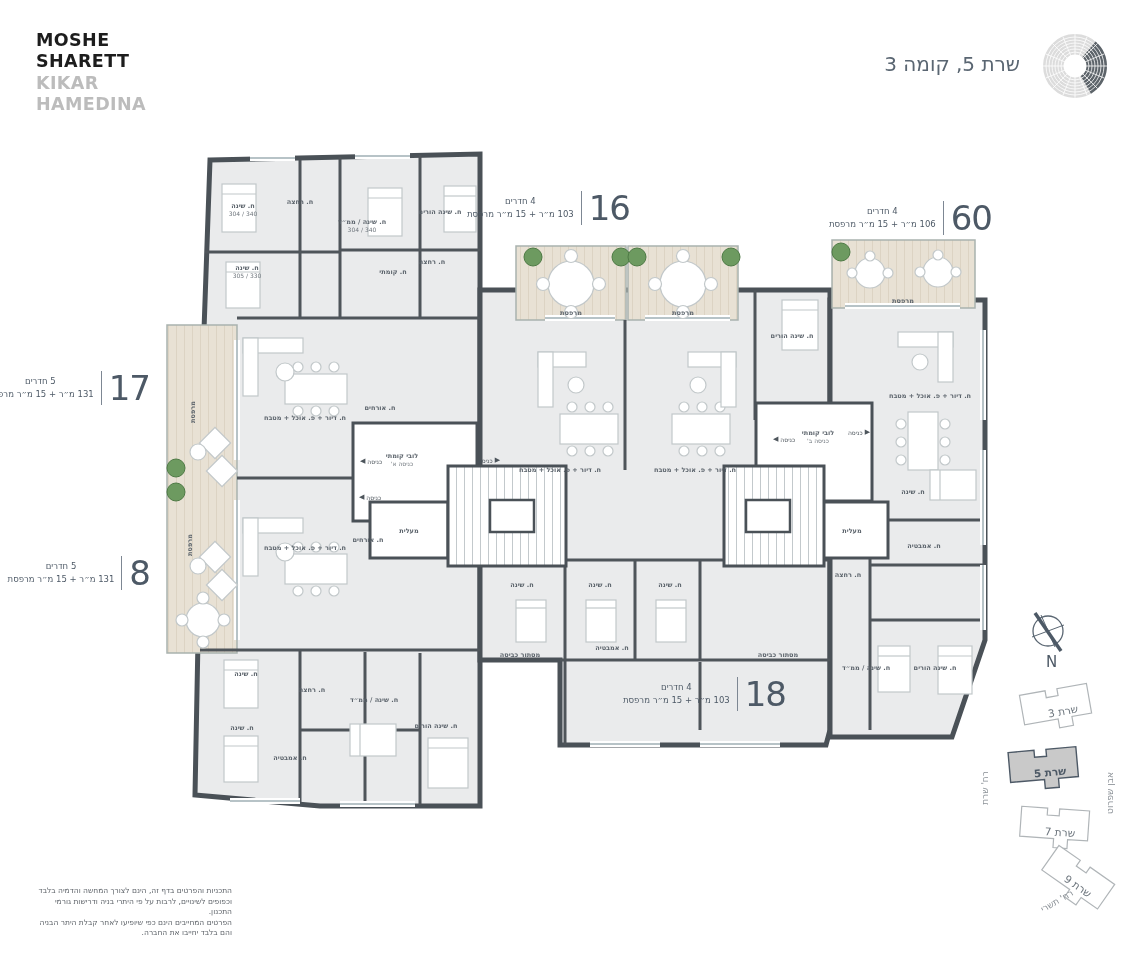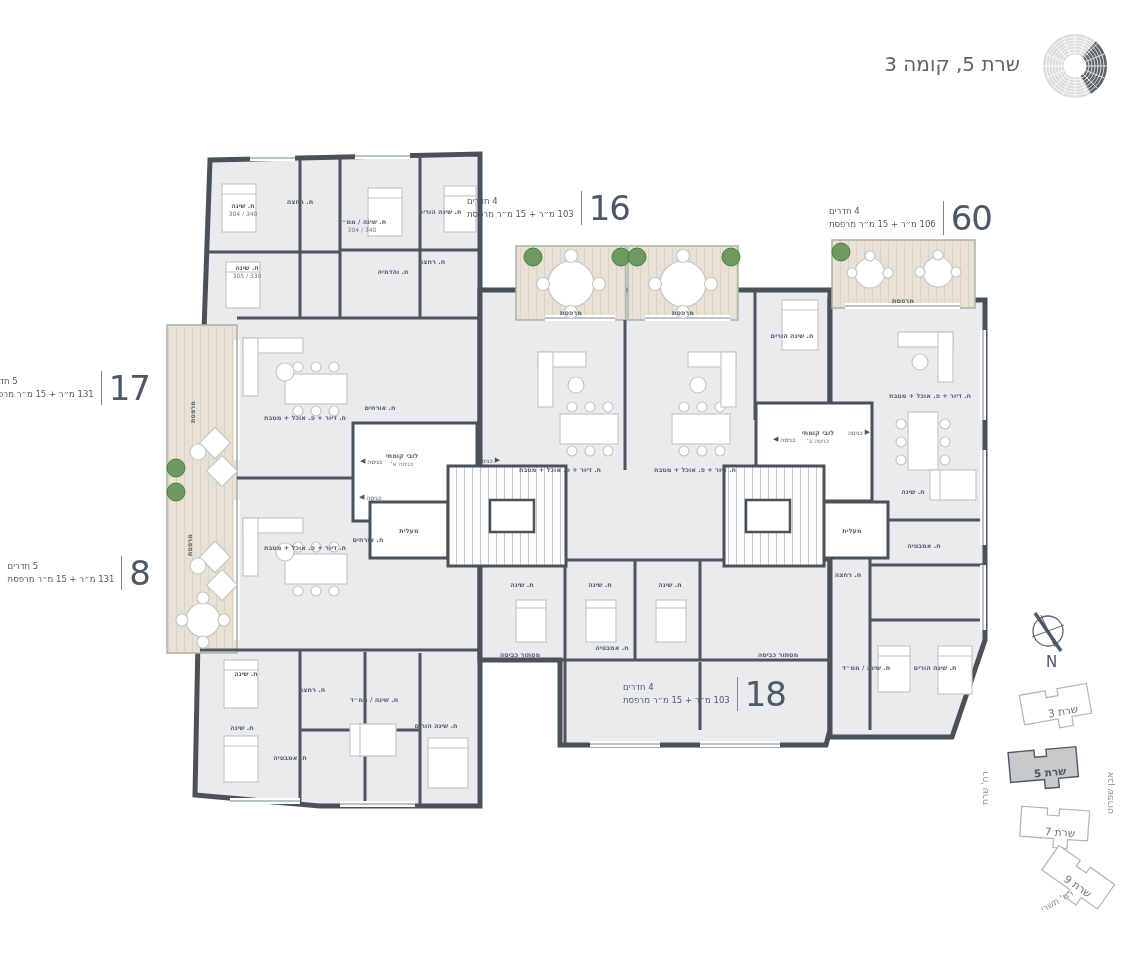--- a/index.html
+++ b/index.html
@@ -7,21 +7,21 @@
         font-family:"DejaVu Sans",sans-serif;}
   
   .logo{position:absolute;left:36px;top:30px;font-size:17.5px;font-weight:800;
         letter-spacing:.4px;line-height:1.22;color:#1d1d1d;}
   .logo .gray{color:#bcbcbc;}
   
   .floor-title{position:absolute;top:52px;right:128px;font-size:20px;color:#5a6672;direction:rtl;}
   svg{position:absolute;left:0;top:0;}
   
   .callout{position:absolute;display:flex;align-items:center;direction:ltr;}
-  .callout-text{direction:rtl;text-align:left;color:#4d5966;font-size:8.5px;line-height:1.5;white-space:nowrap;}
+  .callout-text{direction:rtl;text-align:center;color:#4d5966;font-size:8.5px;line-height:1.5;white-space:nowrap;}
   .callout-bar{width:1px;height:34px;background:#7d8793;margin:0 7px;}
   .callout-num{font-size:34px;color:#4d5966;font-weight:500;letter-spacing:-1px;}
   
   .room-label{position:absolute;font-size:6.5px;font-weight:600;color:#5b636b;text-align:center;
               line-height:1.3;white-space:nowrap;direction:rtl;}
   .room-label .d{display:block;font-weight:400;font-size:6px;color:#70777e;}
   .entr{position:absolute;display:flex;align-items:center;gap:2px;font-size:6px;color:#4d555c;
         white-space:nowrap;direction:ltr;}
   .entr .tri{font-size:7px;line-height:1;}
   
@@ -31,20 +31,26 @@
   .north-label{position:absolute;font-size:15px;color:#4d5966;}
   
   .disclaimer{position:absolute;left:36px;top:886px;width:196px;direction:rtl;text-align:right;
               font-size:7.5px;line-height:1.4;color:#5f646a;}
 </style>
 </head>
 <body>
 
 <div class="page">
 
+  <div class="logo">
+    <div>MOSHE</div>
+    <div>SHARETT</div>
+    <div class="gray">KIKAR</div>
+    <div class="gray">HAMEDINA</div>
+  </div>
 
   <div class="floor-title">שרת 5, קומה 3</div>
   <svg width="1148" height="956" viewBox="0 0 1148 956" style="pointer-events:none;">
     <circle cx="1075" cy="66" r="21.7" fill="none" stroke="#dcdcdc" stroke-width="20.5"></circle>
     <path d="M1082.4,57.2 L1095.6,41.5 A32,32 0 0 1 1091,93.7 L1080.8,76 A11.5,11.5 0 0 0 1082.4,57.2 Z" fill="#5d646a"></path>
     <g stroke="#ffffff" stroke-width="0.8" fill="none">
       <circle cx="1075" cy="66" r="14"></circle>
         <circle cx="1075" cy="66" r="17"></circle>
         <circle cx="1075" cy="66" r="20"></circle>
       <circle cx="1075" cy="66" r="23"></circle>
@@ -216,21 +222,21 @@
         <circle cx="176" cy="492" r="9"></circle>
     </g>
   </svg>
 
   <div id="room-labels">
       <div class="room-label" style="left: 243px; top: 210px; transform: translate(-50%, -50%);"><span>ח. שינה</span><span class="d">340 / 304</span></div>
       <div class="room-label" style="left: 300px; top: 202px; transform: translate(-50%, -50%);"><span>ח. רחצה</span></div>
       <div class="room-label" style="left: 362px; top: 226px; transform: translate(-50%, -50%);"><span>ח. שינה / ממ״ד</span><span class="d">340 / 304</span></div>
       <div class="room-label" style="left: 440px; top: 212px; transform: translate(-50%, -50%);"><span>ח. שינה הורים</span></div>
       <div class="room-label" style="left: 247px; top: 272px; transform: translate(-50%, -50%);"><span>ח. שינה</span><span class="d">330 / 305</span></div>
-      <div class="room-label" style="left: 393px; top: 272px; transform: translate(-50%, -50%);"><span>ח. והדמיה</span></div>
+      <div class="room-label" style="left: 393px; top: 272px; transform: translate(-50%, -50%);"><span>ח. קומתי</span></div>
       <div class="room-label" style="left: 432px; top: 262px; transform: translate(-50%, -50%);"><span>ח. רחצה</span></div>
       <div class="room-label" style="left: 193px; top: 412px; transform: translate(-50%, -50%) rotate(-90deg);"><span>מרפסת</span></div>
       <div class="room-label" style="left: 190px; top: 545px; transform: translate(-50%, -50%) rotate(-90deg);"><span>מרפסת</span></div>
       <div class="room-label" style="left: 305px; top: 418px; transform: translate(-50%, -50%);"><span>ח. דיור + פ. אוכל + מטבח</span></div>
       <div class="room-label" style="left: 380px; top: 408px; transform: translate(-50%, -50%);"><span>ח. אורחים</span></div>
       <div class="room-label" style="left: 305px; top: 548px; transform: translate(-50%, -50%);"><span>ח. דיור + פ. אוכל + מטבח</span></div>
       <div class="room-label" style="left: 368px; top: 540px; transform: translate(-50%, -50%);"><span>ח. אורחים</span></div>
       <div class="room-label" style="left: 402px; top: 460px; transform: translate(-50%, -50%);"><span>לובי קומתי</span><span class="d">כניסה א'</span></div>
       <div class="room-label" style="left: 409px; top: 531px; transform: translate(-50%, -50%);"><span>מעלית</span></div>
       <div class="room-label" style="left: 818px; top: 437px; transform: translate(-50%, -50%);"><span>לובי קומתי</span><span class="d">כניסה ב'</span></div>
@@ -338,14 +344,20 @@
     <path transform="translate(1050,773) rotate(-5)" d="M-40,-24 h26 v7 h12 v-7 h30 v30 h-20 v9 h-14 v-9 h-34 z" fill="#c9c9c9" stroke="#4d5966" stroke-width="1.4"></path>
   </svg>
   <div class="bld-label" style="left:1063px;top:711px;transform:translate(-50%,-50%) rotate(-10deg);">שרת 3</div>
   <div class="bld-label current" style="left:1050px;top:772px;transform:translate(-50%,-50%) rotate(-5deg);">שרת 5</div>
   <div class="bld-label" style="left:1060px;top:832px;transform:translate(-50%,-50%) rotate(4deg);">שרת 7</div>
   <div class="bld-label" style="left:1078px;top:886px;transform:translate(-50%,-50%) rotate(35deg);">שרת 9</div>
   <div class="street-label" style="left:985px;top:788px;transform:translate(-50%,-50%) rotate(-90deg);">רח' שרת</div>
   <div class="street-label" style="left:1110px;top:793px;transform:translate(-50%,-50%) rotate(-90deg);">אבן שפרוט</div>
   <div class="street-label" style="left:1057px;top:901px;transform:translate(-50%,-50%) rotate(-30deg);">רח' תשרי</div>
 
+  <div class="disclaimer">
+    <div>התכניות והפרטים בדף זה, הינם לצורך המחשה והדמיה בלבד</div>
+    <div>וכפופים לשינויים, לרבות על פי היתרי בניה ודרישות גורמי התכנון.</div>
+    <div>הפרטים המחייבים הינם כפי שיופיעו לאחר קבלת היתר הבניה</div>
+    <div>והם בלבד יחייבו את החברה.</div>
+  </div>
 
 </div>
 
 </body></html>

